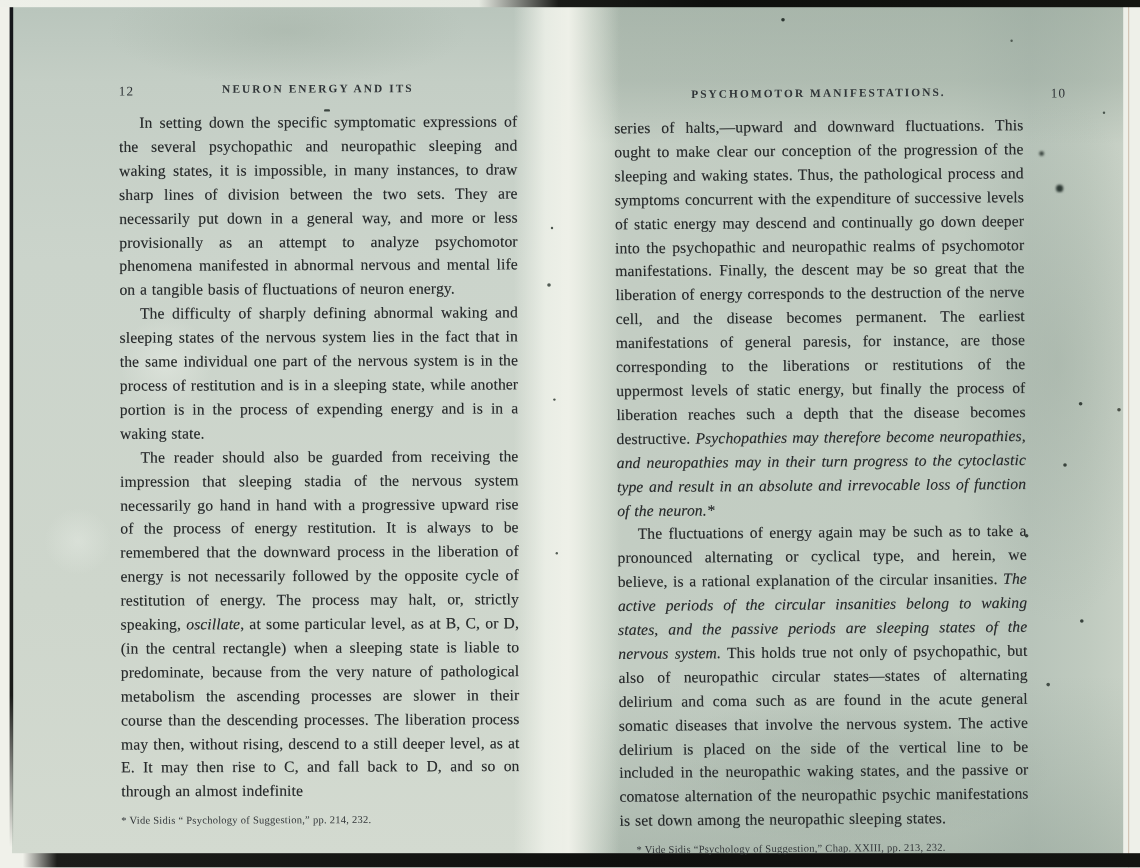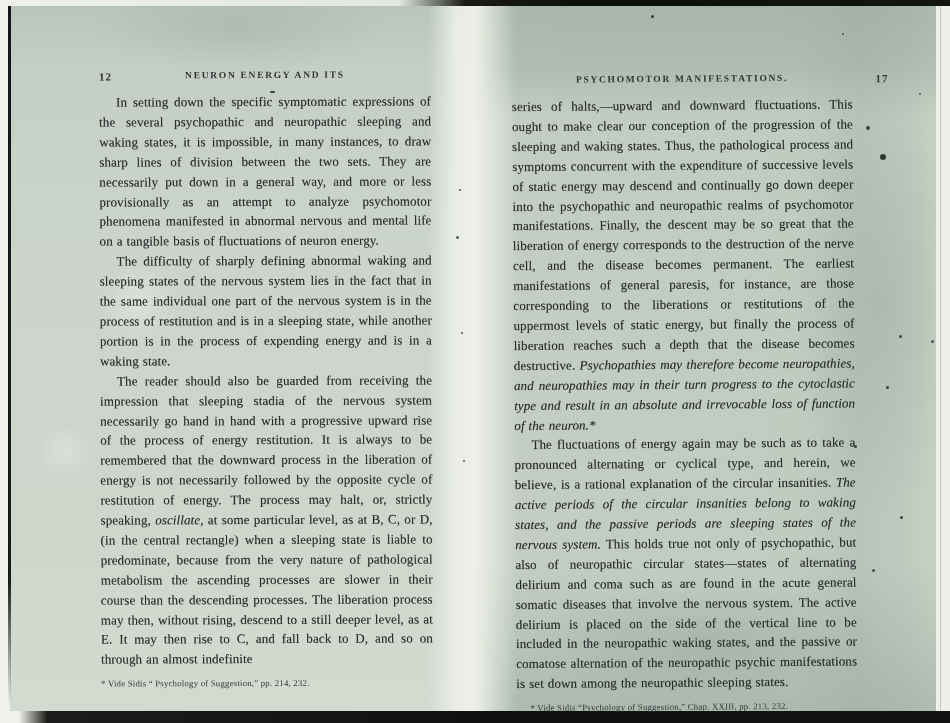--- a/index.html
+++ b/index.html
@@ -40,21 +40,21 @@
   .edge-left-line{left:8px;top:4px;width:3px;height:702px;
     background:linear-gradient(180deg,#15161a 0%,#1a1b18 82%,rgba(26,27,24,0) 100%);}
   .edge-right-white{left:936px;top:0;width:14px;height:723px;background:#eef0e9;}
   .edge-right-line{left:940px;top:0;width:1px;height:723px;background:rgba(160,118,86,0.35);}
   
   .content{z-index:4;}
   .content-left{left:100px;top:70px;width:332px;transform:rotate(-0.2deg);}
   .content-right{left:514px;top:74px;width:341px;transform:rotate(-0.45deg);transform-origin:40% 50%;}
   .pagehead{position:relative;height:16px;}
   .pagenum{
-    position:absolute;top:0;font-size:11px;font-weight:700;color:#2f3437;
+    position:absolute;top:0;font-size:11px;font-weight:400;color:#2f3437;
     letter-spacing:1px;
     text-align:center;
   }
   .pagenum-left{left:0;}
   .pagenum-right{right:-36px;}
   .runhead{
     font-size:9.5px;font-weight:700;letter-spacing:1.7px;color:#2f3437;
     text-align:center;white-space:nowrap;
   }
   .text-block{margin-top:6px;}
@@ -90,21 +90,21 @@
   <div class="text-block">
       <p class="para indent"><span class="seg">In setting down the specific symptomatic expressions of the several psychopathic and neuropathic sleeping and waking states, it is impossible, in many instances, to draw sharp lines of division between the two sets.  They are necessarily put down in a general way, and more or less provisionally as an attempt to analyze psychomotor phenomena manifested in abnormal nervous and mental life on a tangible basis of fluctuations of neuron energy.</span></p>
       <p class="para indent"><span class="seg">The difficulty of sharply defining abnormal waking and sleeping states of the nervous system lies in the fact that in the same individual one part of the nervous system is in the process of restitution and is in a sleeping state, while another portion is in the process of expending energy and is in a waking state.</span></p>
       <p class="para indent"><span class="seg">The reader should also be guarded from receiving the impression that sleeping stadia of the nervous system necessarily go hand in hand with a progressive upward rise of the process of energy restitution.  It is always to be remembered that the downward process in the liberation of energy is not necessarily followed by the opposite cycle of restitution of energy.  The process may halt, or, strictly speaking, </span><span class="seg it">oscillate</span><span class="seg">, at some particular level, as at B, C, or D, (in the central rectangle) when a sleeping state is liable to predominate, because from the very nature of pathological metabolism the ascending processes are slower in their course than the descending processes.  The liberation process may then, without rising, descend to a still deeper level, as at E.  It may then rise to C, and fall back to D, and so on through an almost indefinite</span></p>
     </div>
   <div class="footnote">* Vide Sidis “ Psychology of Suggestion,” pp. 214, 232.</div>
 </div>
 
 <div class="abs content content-right">
   <div class="pagehead">
-    <span class="pagenum pagenum-right">17</span>
+    <span class="pagenum pagenum-right">10</span>
     <div class="runhead">PSYCHOMOTOR MANIFESTATIONS.</div>
   </div>
   <div class="text-block">
       <p class="para"><span class="seg">series of halts,—upward and downward fluctuations.  This ought to make clear our conception of the progression of the sleeping and waking states.  Thus, the pathological process and symptoms concurrent with the expenditure of successive levels of static energy may descend and continually go down deeper into the psychopathic and neuropathic realms of psychomotor manifestations.  Finally, the descent may be so great that the liberation of energy corresponds to the destruction of the nerve cell, and the disease becomes permanent.  The earliest manifestations of general paresis, for instance, are those corresponding to the liberations or restitutions of the uppermost levels of static energy, but finally the process of liberation reaches such a depth that the disease becomes destructive.  </span><span class="seg it">Psychopathies may therefore become neuropathies, and neuropathies may in their turn progress to the cytoclastic type and result in an absolute and irrevocable loss of function of the neuron.*</span></p>
       <p class="para indent"><span class="seg">The fluctuations of energy again may be such as to take a pronounced alternating or cyclical type, and herein, we believe, is a rational explanation of the circular insanities.  </span><span class="seg it">The active periods of the circular insanities belong to waking states, and the passive periods are sleeping states of the nervous system.</span><span class="seg">  This holds true not only of psychopathic, but also of neuropathic circular states—states of alternating delirium and coma such as are found in the acute general somatic diseases that involve the nervous system.  The active delirium is placed on the side of the vertical line to be included in the neuropathic waking states, and the passive or comatose alternation of the neuropathic psychic manifestations is set down among the neuropathic sleeping states.</span></p>
     </div>
   <div class="footnote footnote-right">* Vide Sidis “Psychology of Suggestion,” Chap. XXIII, pp. 213, 232.</div>
 </div>
 
 <i class="speck soft" style="left:866px;top:126px;width:4px;height:4px"></i>

